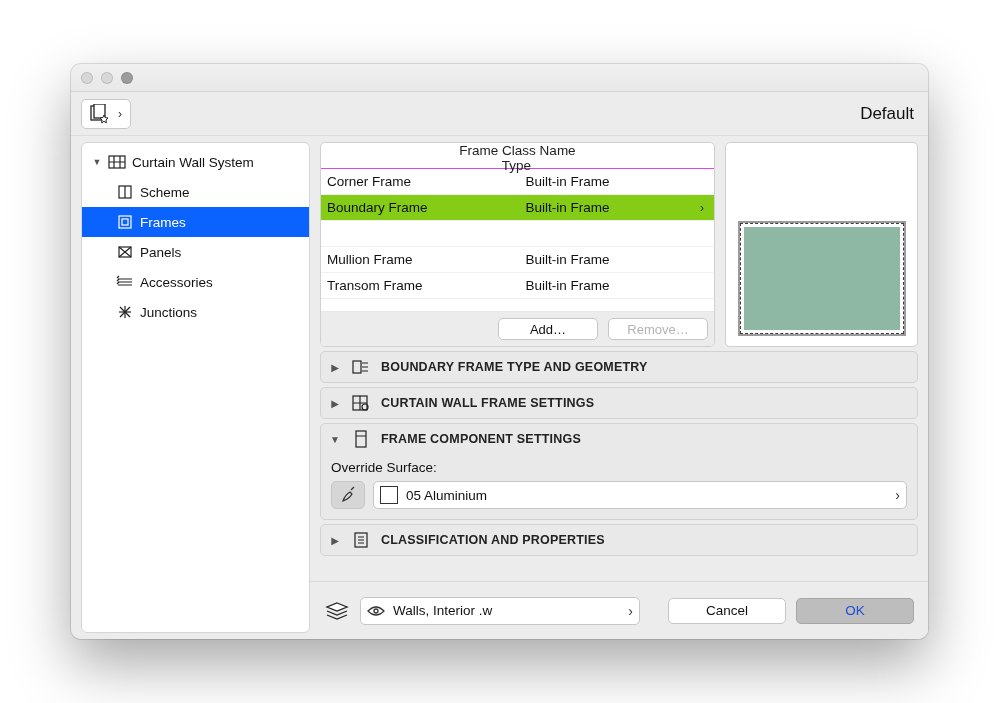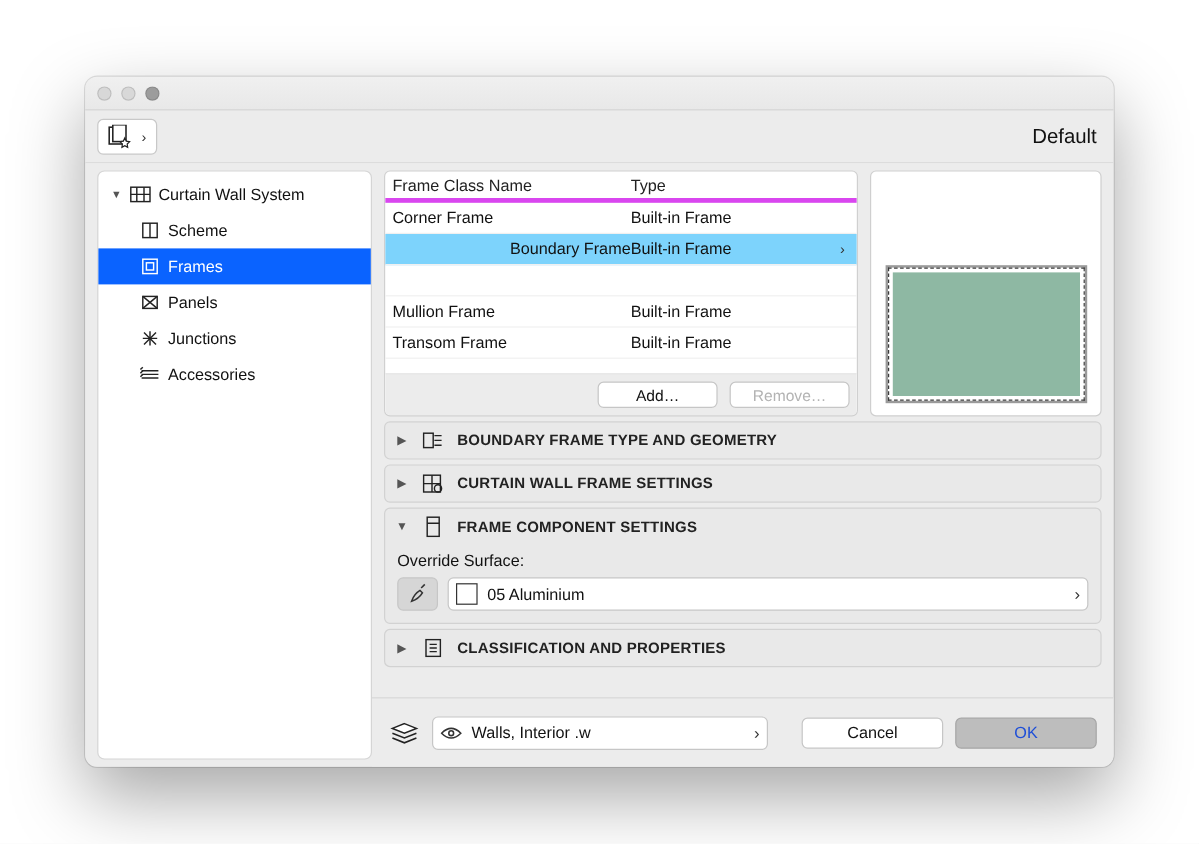--- a/index.html
+++ b/index.html
@@ -103,22 +103,22 @@
     background:#fff; border:1px solid #d0d0d0; border-radius:5px;
     display:flex; flex-direction:column;
     overflow:hidden;
   }
   .fl-header, .fl-row {
     display:flex; align-items:center; height:26px;
     padding: 0 6px;
     border-bottom:1px solid #f0f0f0;
     font-size:13.5px;
   }
-  .fl-header { font-weight:500; color:#222; border-bottom:4px solid #d946ef; }
-  .fl-row.selected { background:#7dd3fc;text-align:right; }
+  .fl-header { font-weight:500; color:#222; border-bottom:1px solid #d946ef;flex-direction:column; }
+  .fl-row.selected { background:#84cc16; }
   .fl-gap { height:26px; border-bottom:1px solid #f0f0f0; }
   .fl-col-name { flex:1.1; }
   .fl-col-type { flex:1; display:flex; align-items:center; justify-content: space-between; padding-right:2px;}
   .fl-chevron { font-size:12px; color:#333; padding:0 2px;}
   .fl-spacer { flex:1; }
 
   .list-buttons {
     display:flex; justify-content:flex-end; gap:10px;
     padding:6px; border-top:1px solid #e7e7e7;
     background:#ececec;
@@ -282,42 +282,42 @@
                   <line x1="2" y1="3" x2="14" y2="13"></line>
                   <line x1="14" y1="3" x2="2" y2="13"></line>
                 </g>
               </svg>
           </span>
           <span class="tree-label">Panels</span>
         </div>
 
         <div class="tree-row child">
           <span class="tree-icon">
+            <svg width="18" height="14" viewBox="0 0 18 14">
+                <g stroke="#222" stroke-width="1.2" fill="none">
+                  <path d="M2 4 h14 M2 7 h14 M2 10 h14"></path>
+                  <path d="M1 3 l2 -2 M1 6 l2 -2 M1 9 l2 -2"></path>
+                </g>
+              </svg>
+          </span>
+          <span class="tree-label">Accessories</span>
+        </div>
+
+        <div class="tree-row child">
+          <span class="tree-icon">
             <svg width="16" height="16" viewBox="0 0 16 16">
                 <g stroke="#222" stroke-width="1.2" fill="none">
                   <line x1="2" y1="8" x2="14" y2="8"></line>
                   <line x1="8" y1="2" x2="8" y2="14"></line>
                   <line x1="3" y1="3" x2="13" y2="13"></line>
                   <line x1="13" y1="3" x2="3" y2="13"></line>
                 </g>
               </svg>
           </span>
           <span class="tree-label">Junctions</span>
-        </div>
-
-        <div class="tree-row child">
-          <span class="tree-icon">
-            <svg width="18" height="14" viewBox="0 0 18 14">
-                <g stroke="#222" stroke-width="1.2" fill="none">
-                  <path d="M2 4 h14 M2 7 h14 M2 10 h14"></path>
-                  <path d="M1 3 l2 -2 M1 6 l2 -2 M1 9 l2 -2"></path>
-                </g>
-              </svg>
-          </span>
-          <span class="tree-label">Accessories</span>
         </div>
 
       </div>
     </div>
 
     <div class="main">
 
       <div class="list-preview-row">
 
         <div class="frame-list">

